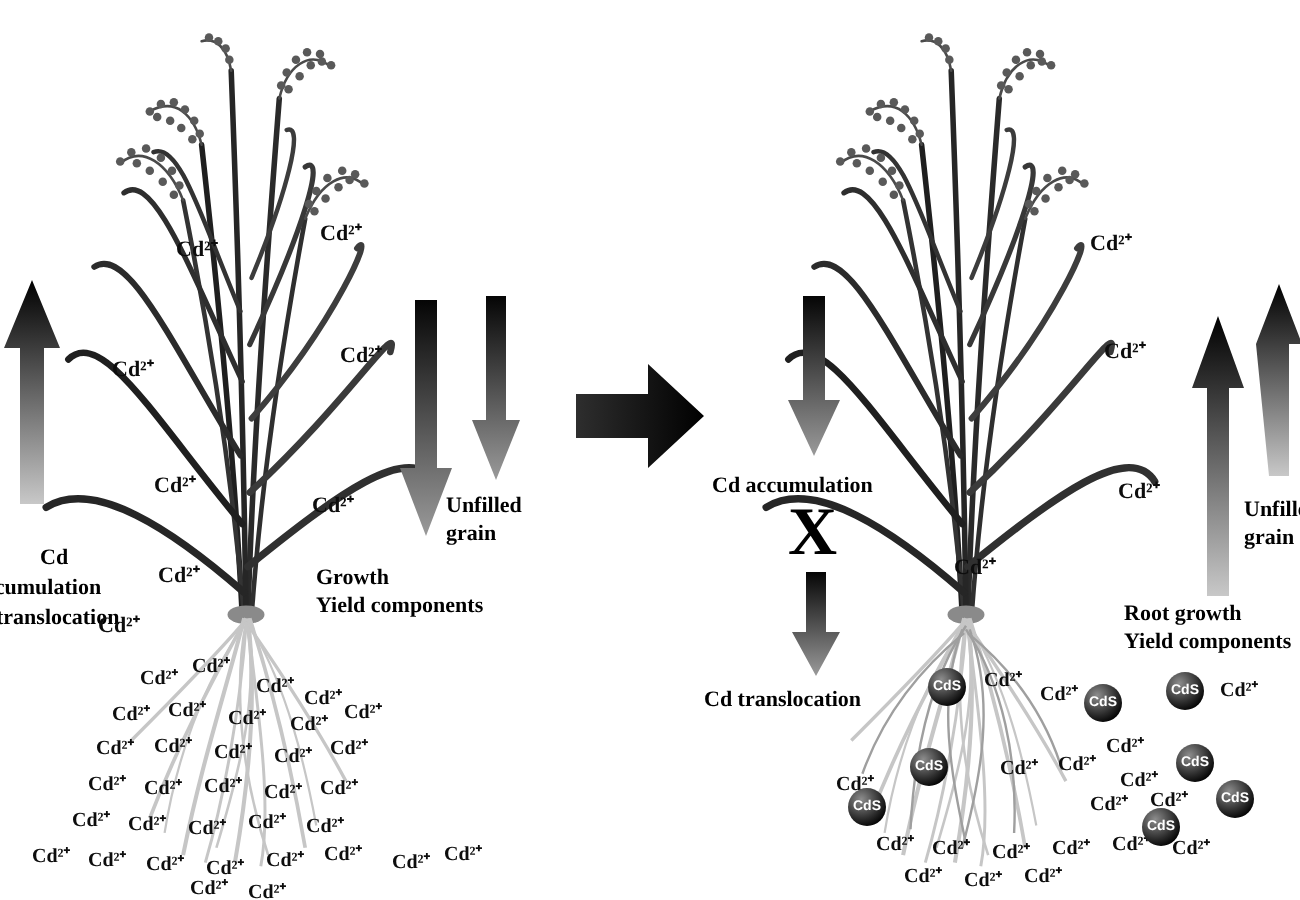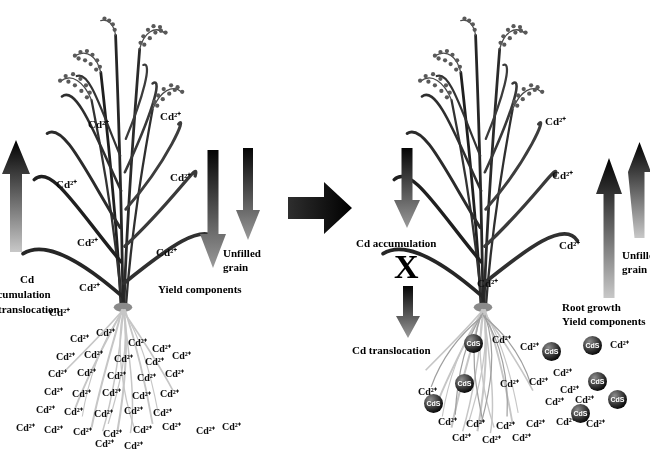--- a/index.html
+++ b/index.html
@@ -151,20 +151,21 @@
       <polygon points="14,0 28,34 20,34 20,112 8,112 8,34 0,34" fill="url(#gradUp)"></polygon>
     </svg>
     <span class="lbl left-align" style="left:20px;top:272px">Cd</span>
     <span class="lbl left-align" style="left:-13px;top:287px">accumulation</span>
     <span class="lbl left-align" style="left:-2px;top:302px">translocation</span>
 
     <svg class="arrow" style="left:200px;top:150px" width="26" height="118" viewBox="0 0 26 118">
       <polygon points="13,118 26,84 18.5,84 18.5,0 7.5,0 7.5,84 0,84" fill="url(#gradDown)"></polygon>
     </svg>
     <div class="lbl" style="left:158px;top:282px;width:110px">
+      <div>Growth</div>
       <div>Yield components</div>
     </div>
 
     <svg class="arrow" style="left:236px;top:148px" width="24" height="92" viewBox="0 0 24 92">
       <polygon points="12,92 24,62 17,62 17,0 7,0 7,62 0,62" fill="url(#gradDown)"></polygon>
     </svg>
     <div class="lbl" style="left:223px;top:246px;width:52px">
       <div>Unfilled</div>
       <div>grain</div>
     </div>

